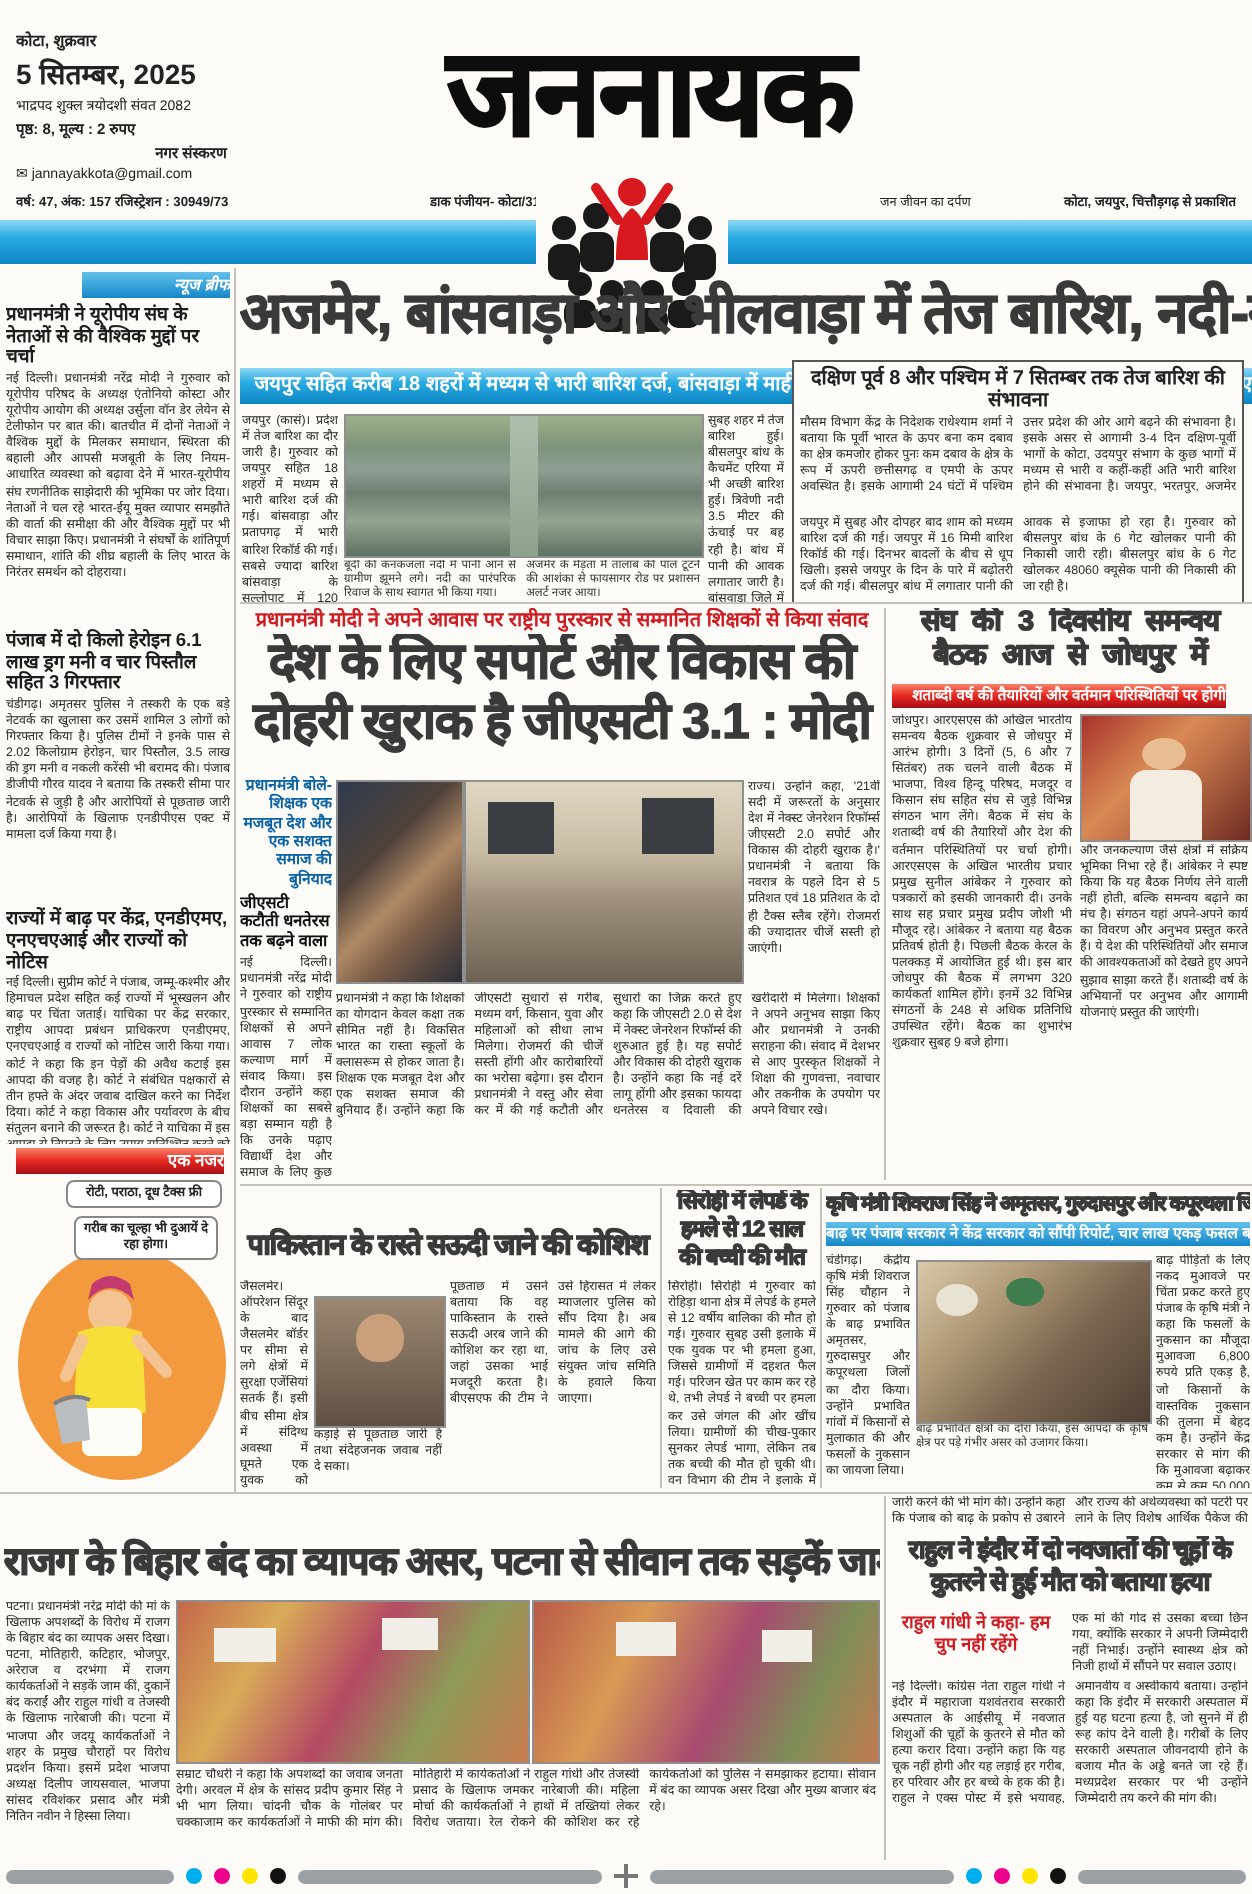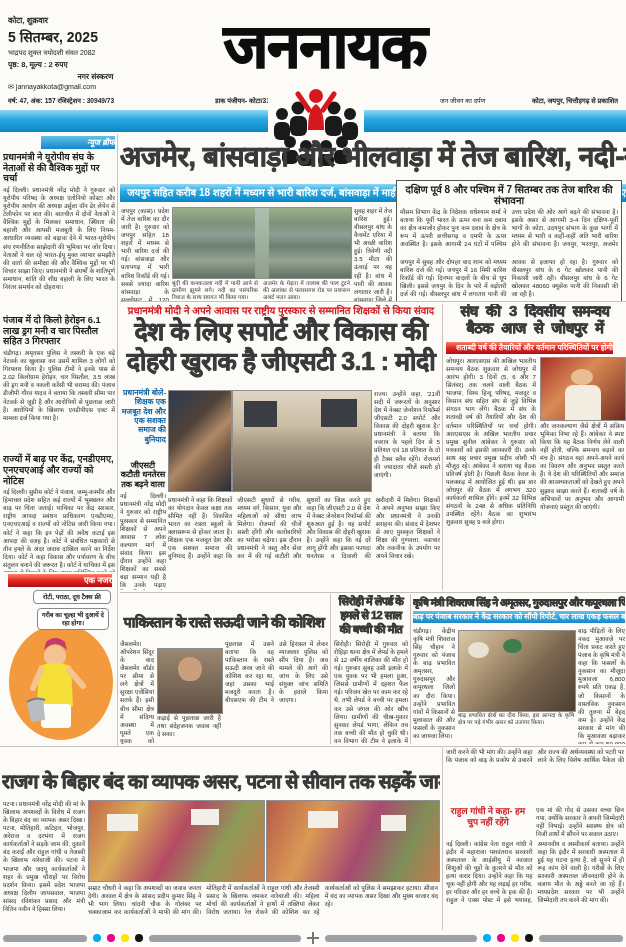--- a/index.html
+++ b/index.html
@@ -16,21 +16,21 @@
   .band-blue{background:linear-gradient(180deg,#62c1ea 0%,#1588c9 100%);}
   .photo{position:absolute;border:1px solid #8f8f8f;}
   .vr{position:absolute;width:1px;background:#c6c2ba;}
   .hr{position:absolute;height:1px;background:#c6c2ba;}
   .mast-title{font-weight:bold;color:#0d0d0d;-webkit-text-stroke:1.6px #0d0d0d;letter-spacing:-1px;text-align:center;}
   .bighl{font-weight:bold;color:#3a3a3a;-webkit-text-stroke:0.7px #3a3a3a;letter-spacing:-0.5px;text-align:center;}
   .kicker{color:#cf1d24;font-weight:bold;text-align:center;}
   .brief-title{font-size:9.3px;line-height:1.15;font-weight:bold;color:#1d1d1d;margin:3px 0 2px 0;}
   .cap{font-size:5.8px;line-height:1.25;color:#333;text-align:justify;}
   .subblue{color:#0b63a5;font-weight:bold;font-size:7.8px;line-height:1.2;text-align:right;}
-  .subblack{color:#111;font-weight:bold;font-size:8.2px;line-height:1.15;text-align:center;margin-top:17px;}
+  .subblack{color:#111;font-weight:bold;font-size:8.2px;line-height:1.15;margin-top:3px;}
   .dot{width:8px;height:8px;border-radius:50%;}
   .regbar{height:7px;border-radius:4px;background:#9aa0a4;}
   .cross{position:relative;width:12px;height:12px;}
   .cross::before{content:"";position:absolute;left:5px;top:0;width:2px;height:12px;background:#777;}
   .cross::after{content:"";position:absolute;left:0;top:5px;width:12px;height:2px;background:#777;}
   .bubble{position:absolute;background:#fff;border:1px solid #888;border-radius:4px;
           font-size:6.4px;font-weight:bold;color:#222;text-align:center;padding:2px;line-height:1.25;}
 </style>
 </head>
 <body>
@@ -204,20 +204,21 @@
     <div style="position:absolute;left:58%;top:10%;width:16%;height:20%;background:#f2efe8;"></div>
   </div>
   <div class="photo" style="left:266px;top:800px;width:172px;height:80px;background:
        linear-gradient(115deg,#b85a48 0%,#d99a55 28%,#a84a70 55%,#7e8e58 78%,#c27a50 100%);">
     <div style="position:absolute;left:24%;top:12%;width:17%;height:22%;background:#f2efe8;"></div>
     <div style="position:absolute;left:66%;top:18%;width:15%;height:20%;background:#f2efe8;"></div>
   </div>
   <div class="t bt c3" style="left:88px;top:884px;width:350px;height:46px;">सम्राट चौधरी ने कहा कि अपशब्दों का जवाब जनता देगी। अरवल में क्षेत्र के सांसद प्रदीप कुमार सिंह ने भी भाग लिया। चांदनी चौक के गोलंबर पर चक्काजाम कर कार्यकर्ताओं ने माफी की मांग की। मोतिहारी में कार्यकर्ताओं ने राहुल गांधी और तेजस्वी प्रसाद के खिलाफ जमकर नारेबाजी की। महिला मोर्चा की कार्यकर्ताओं ने हाथों में तख्तियां लेकर विरोध जताया। रेल रोकने की कोशिश कर रहे कार्यकर्ताओं को पुलिस ने समझाकर हटाया। सीवान में बंद का व्यापक असर दिखा और मुख्य बाजार बंद रहे।</div>
 
   <div class="t bt c2" style="left:446px;top:748px;width:178px;height:18px;">जारी करने की भी मांग की। उन्होंने कहा कि पंजाब को बाढ़ के प्रकोप से उबारने और राज्य की अर्थव्यवस्था को पटरी पर लाने के लिए विशेष आर्थिक पैकेज की आवश्यकता है।</div>
+  <div class="t bighl" style="left:446px;top:768px;width:178px;height:34px;font-size:12.5px;line-height:1.25;">राहुल ने इंदौर में दो नवजातों की चूहों के कुतरने से हुई मौत को बताया हत्या</div>
   <div class="t" style="left:446px;top:806px;width:84px;height:30px;color:#cf1d24;font-weight:bold;font-size:9px;line-height:1.25;text-align:center;">राहुल गांधी ने कहा- हम चुप नहीं रहेंगे</div>
   <div class="t bt" style="left:536px;top:806px;width:88px;height:30px;">एक मां की गोद से उसका बच्चा छिन गया, क्योंकि सरकार ने अपनी जिम्मेदारी नहीं निभाई। उन्होंने स्वास्थ्य क्षेत्र को निजी हाथों में सौंपने पर सवाल उठाए।</div>
   <div class="t bt c2" style="left:446px;top:840px;width:178px;height:90px;">नई दिल्ली। कांग्रेस नेता राहुल गांधी ने इंदौर में महाराजा यशवंतराव सरकारी अस्पताल के आईसीयू में नवजात शिशुओं की चूहों के कुतरने से मौत को हत्या करार दिया। उन्होंने कहा कि यह चूक नहीं होगी और यह लड़ाई हर गरीब, हर परिवार और हर बच्चे के हक की है। राहुल ने एक्स पोस्ट में इसे भयावह, अमानवीय व अस्वीकार्य बताया। उन्होंने कहा कि इंदौर में सरकारी अस्पताल में हुई यह घटना हत्या है, जो सुनने में ही रूह कांप देने वाली है। गरीबों के लिए सरकारी अस्पताल जीवनदायी होने के बजाय मौत के अड्डे बनते जा रहे हैं। मध्यप्रदेश सरकार पर भी उन्होंने जिम्मेदारी तय करने की मांग की।</div>
 
   <div class="t" style="left:0;bottom:3px;width:626px;height:12px;display:flex;align-items:center;gap:6px;padding:0 3px;">
     <div class="regbar" style="width:84px;"></div>
     <div class="dot" style="background:#00aeef;"></div>
     <div class="dot" style="background:#ec008c;"></div>
     <div class="dot" style="background:#ffe400;"></div>
     <div class="dot" style="background:#111;"></div>

